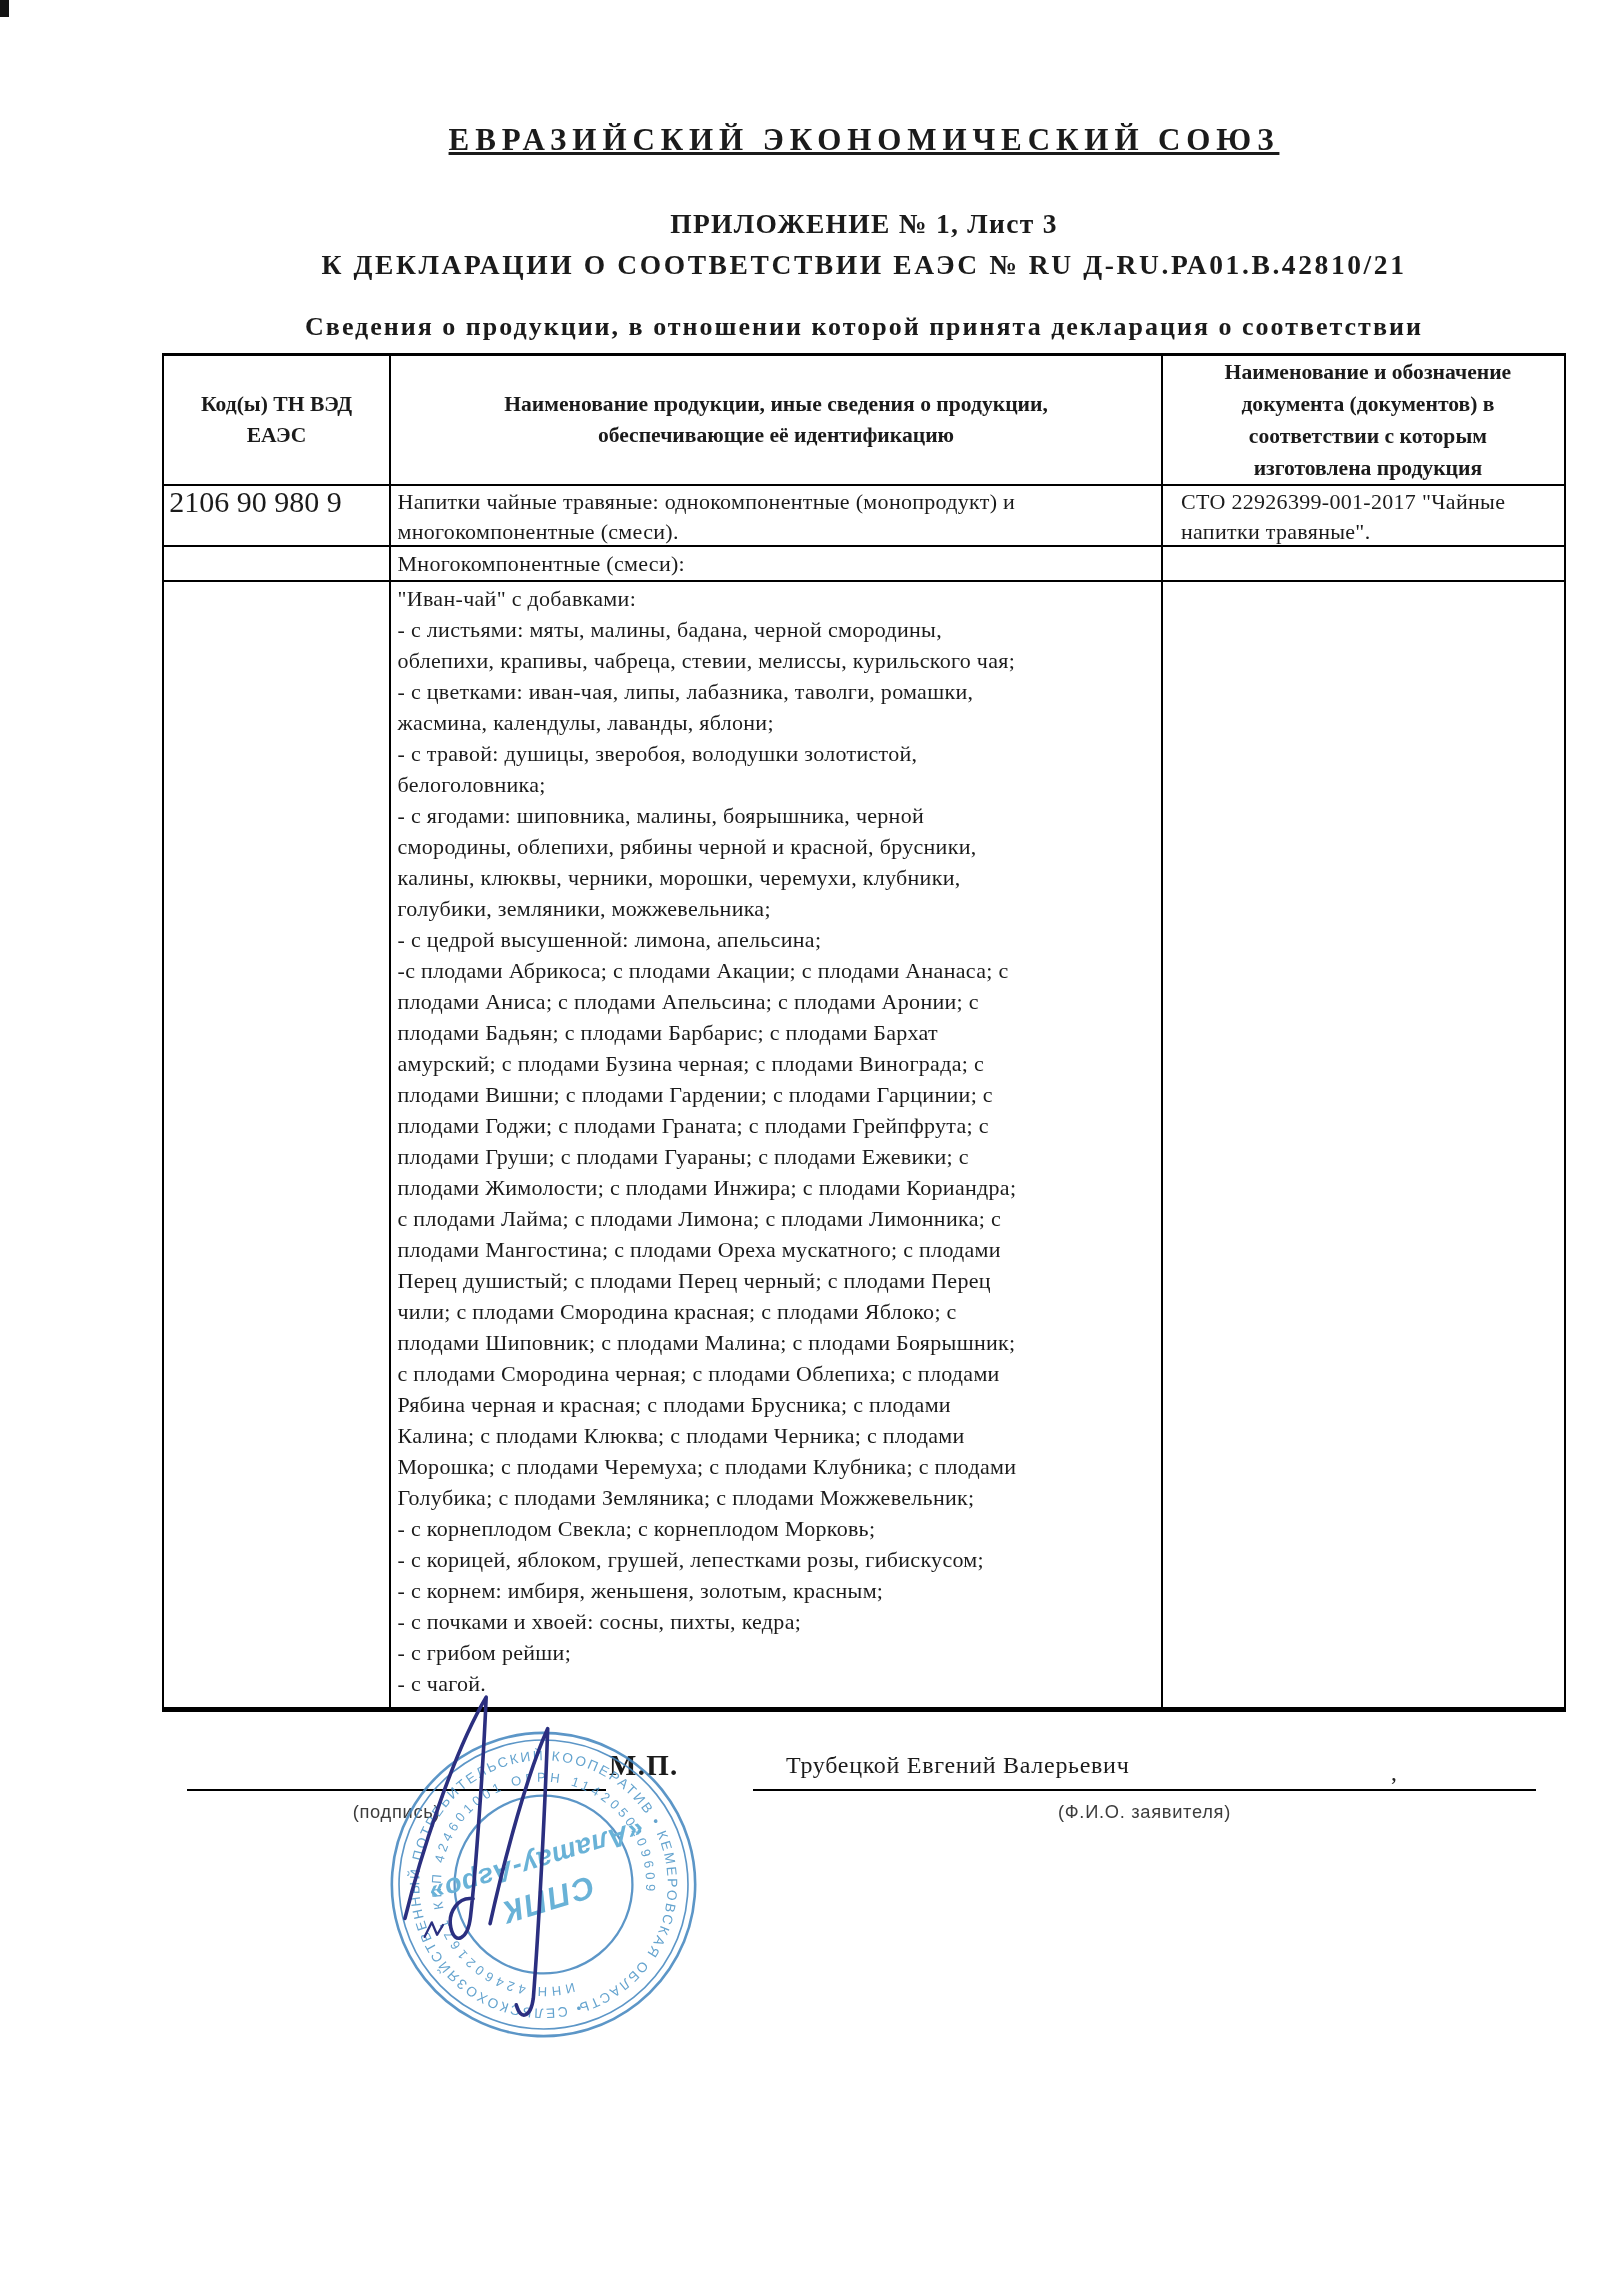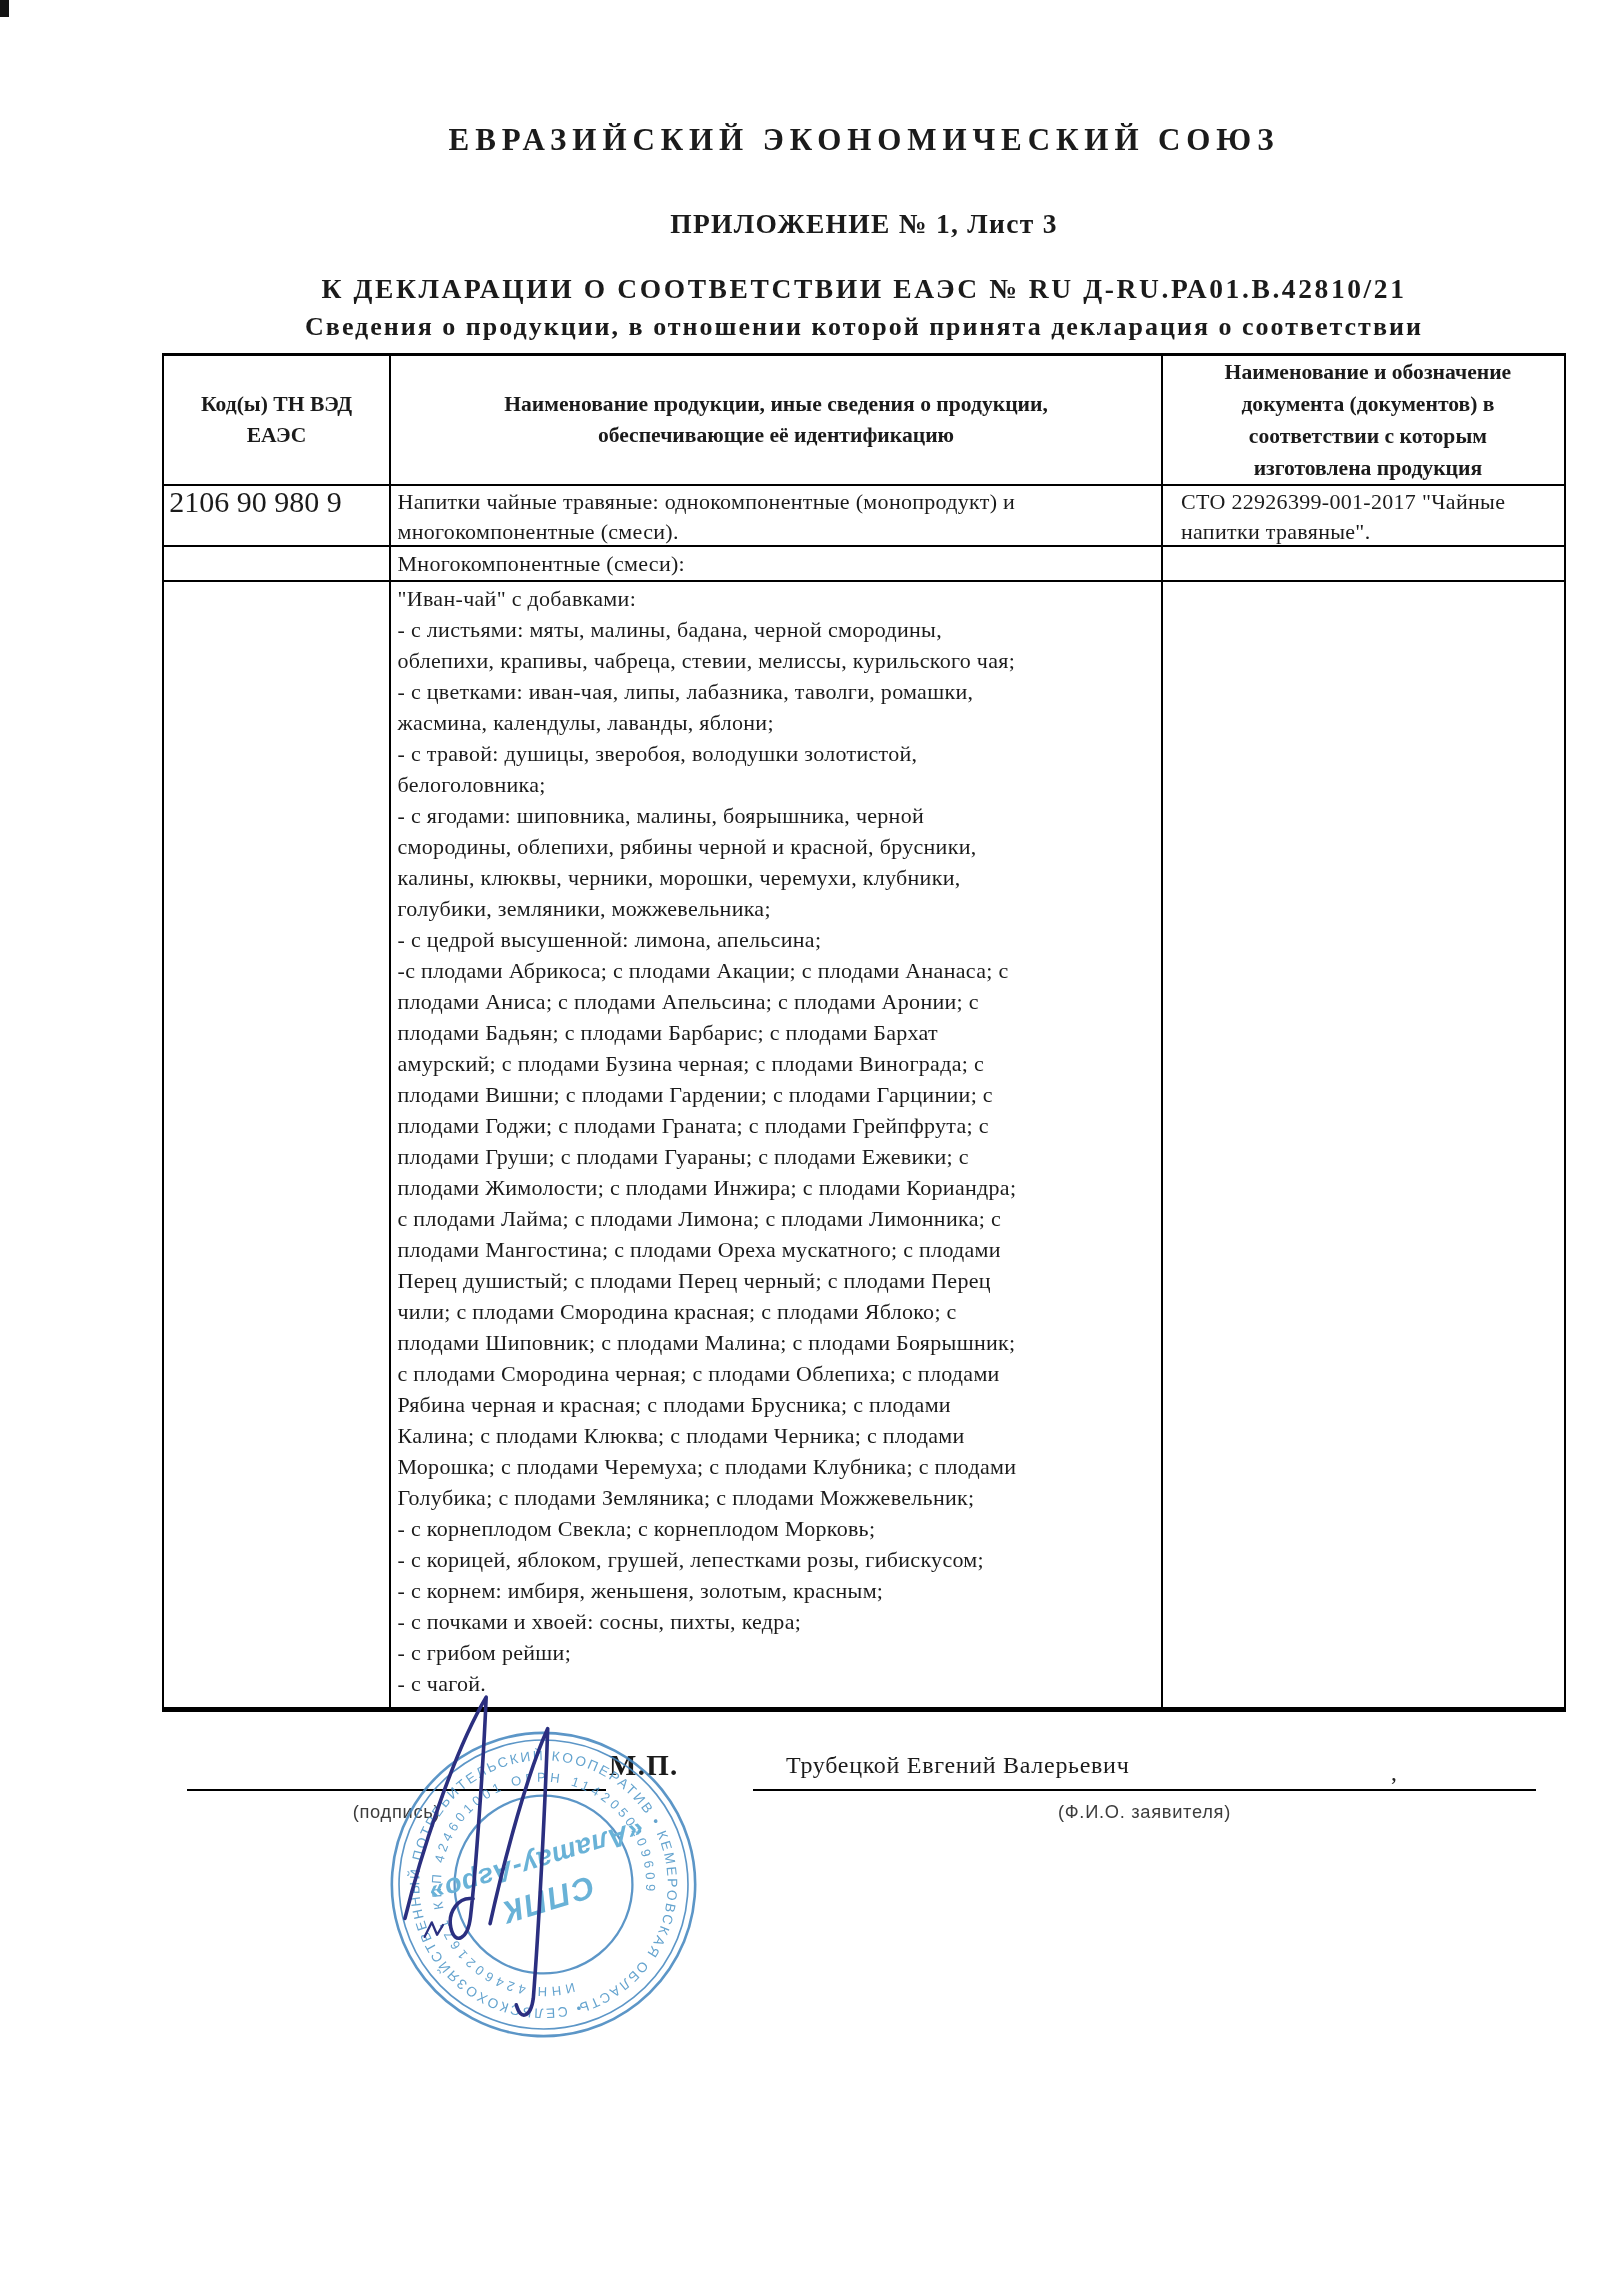--- a/index.html
+++ b/index.html
@@ -7,23 +7,23 @@
     position:relative;
     width:1624px;
     height:2295px;
     background:#ffffff;
     font-family:"Liberation Serif","DejaVu Serif",serif;
     color:#1b1b1b;
     overflow:hidden;
   }
   .corner-mark{position:absolute;left:0;top:0;width:9.2px;height:17px;background:#141414;}
   .h-center{position:absolute;left:162px;width:1404px;text-align:center;font-weight:bold;white-space:nowrap;}
-  .title-main{top:122px;font-size:31px;letter-spacing:5.9px;}
+  .title-main{top:122px;font-size:31px;letter-spacing:5.9px;text-decoration:underline;}
   .title-app{top:208px;font-size:27.5px;letter-spacing:1.3px;}
-  .title-decl{top:273px;font-size:27.5px;letter-spacing:2.6px;}
+  .title-decl{top:249px;font-size:27.5px;letter-spacing:2.6px;}
   .title-info{top:312px;font-size:26px;letter-spacing:2px;}
 
   .doc-table{
     position:absolute;left:162px;top:353px;width:1404px;height:1359px;
     box-sizing:border-box;
     border:2.6px solid #000;border-top-width:3.3px;border-bottom-width:5.2px;
     display:grid;
     grid-template-columns:227px 772px auto;
     grid-template-rows:130px 61px 35px auto;
   }

